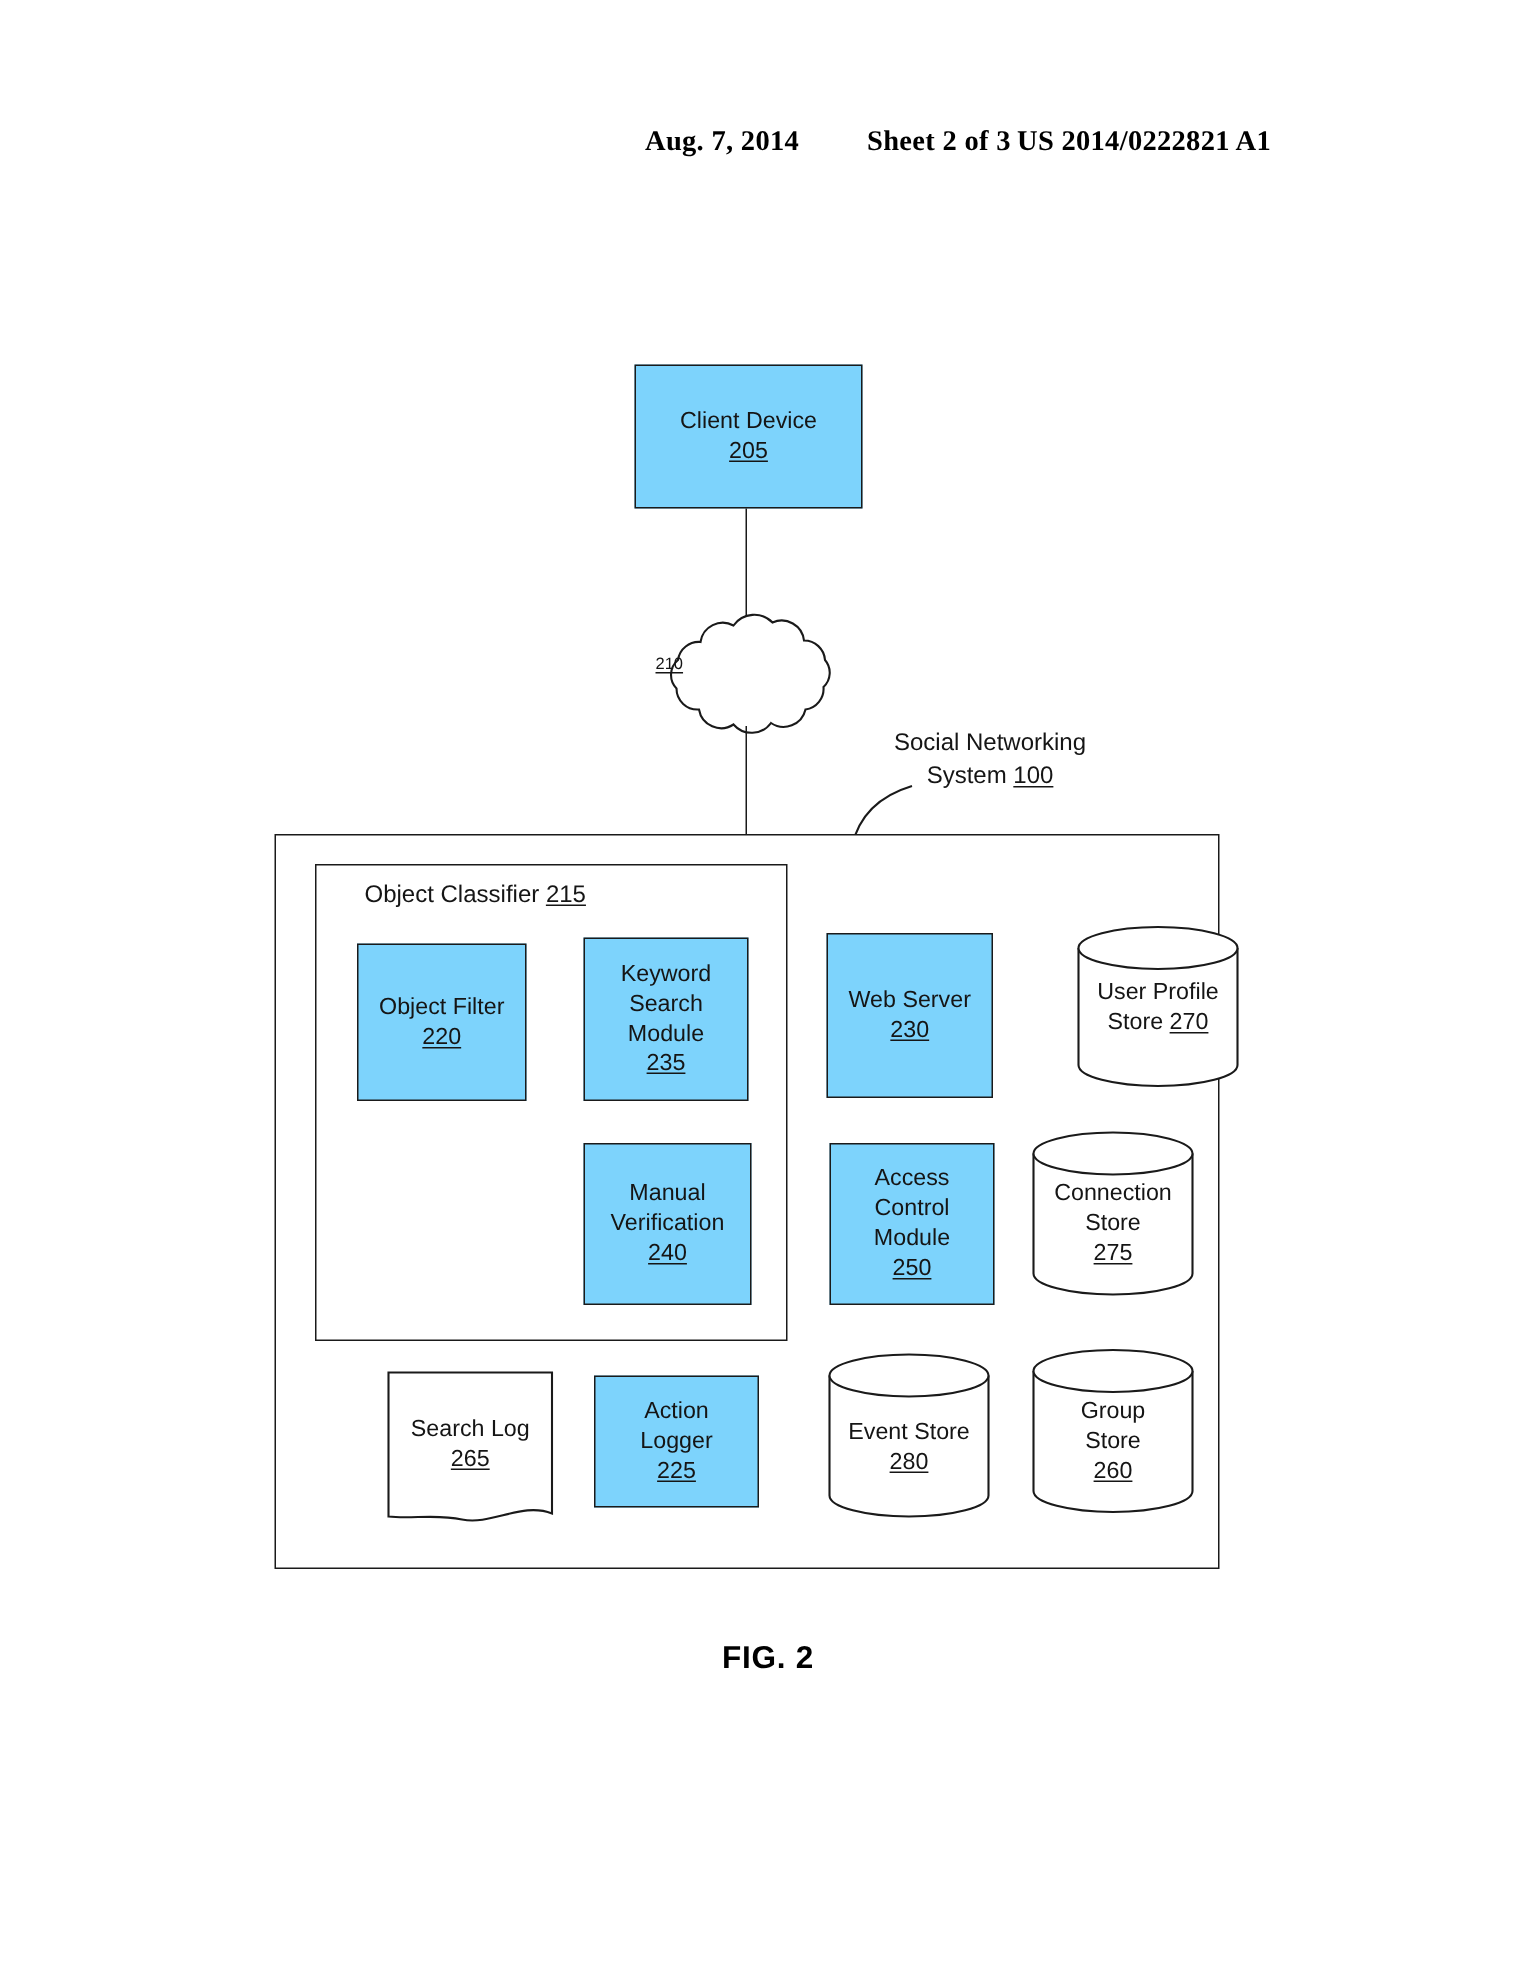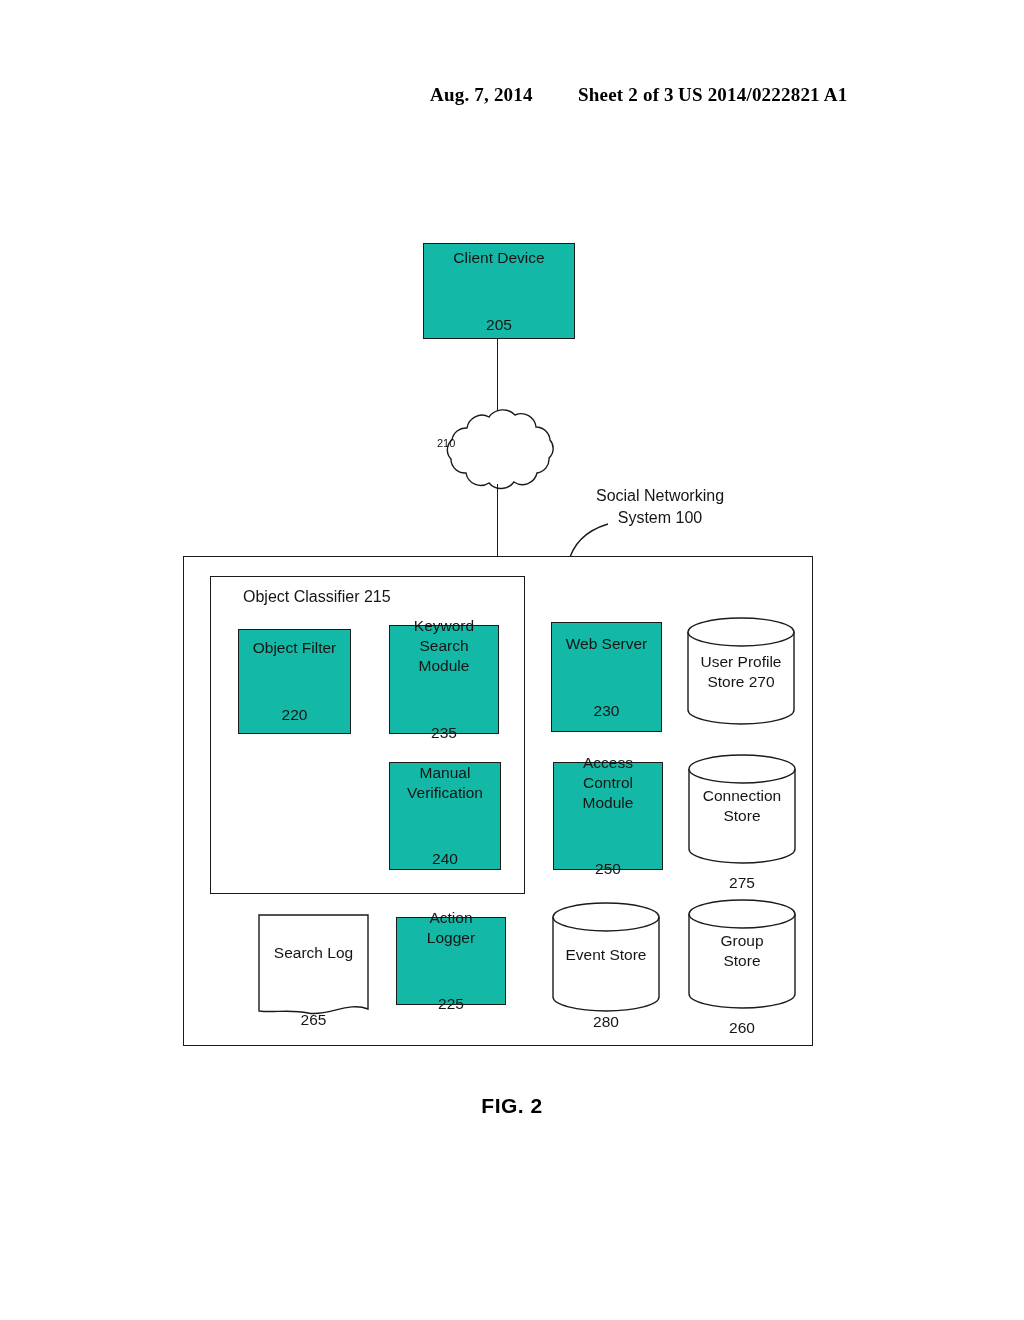--- a/index.html
+++ b/index.html
@@ -44,32 +44,32 @@
     font-weight: bold;
     font-size: 21px;
     letter-spacing: 0.5px;
   }
 
   
   .node {
     position: absolute;
     box-sizing: border-box;
     border: 1.4px solid #1a1a1a;
-    background: #14b8a6;
+    background: #7dd3fc;
     display: flex;
     flex-direction: column;
     align-items: center;
     justify-content: center;
     text-align: center;
     font-size: 15.5px;
     line-height: 1.28;
     color: #151515;
   }
   .node .ln { display: block; white-space: nowrap; }
-  .ref { text-underline-offset: 2px; margin-top: 47px; }
+  .ref { text-decoration: underline; text-underline-offset: 2px; }
 
   
   .sys-box {
     position: absolute;
     left: 183px;
     top: 556px;
     width: 630px;
     height: 490px;
     box-sizing: border-box;
     border: 1.4px solid #1a1a1a;
@@ -244,21 +244,21 @@
   <span class="ln ref">230</span>
 </div>
 
 <div class="node" style="left:553px; top:762px; width:110px; height:108px;">
   <span class="ln">Access</span>
   <span class="ln">Control</span>
   <span class="ln">Module</span>
   <span class="ln ref">250</span>
 </div>
 
-<div class="cyl" style="left:686px; top:618px; width:110px; height:106px;">
+<div class="cyl" style="left:717px; top:618px; width:110px; height:106px;">
   <svg width="110" height="106" viewBox="0 0 110 106" aria-hidden="true">
     <path d="M 2 14 L 2 92 A 53 14 0 0 0 108 92 L 108 14" fill="#ffffff" stroke="#1a1a1a" stroke-width="1.4"></path>
     <ellipse cx="55" cy="14" rx="53" ry="14" fill="#ffffff" stroke="#1a1a1a" stroke-width="1.4"></ellipse>
   </svg>
   <div class="cyl-label" style="top:34px;">
     <div>User Profile</div>
     <div><span>Store </span><span class="ref">270</span></div>
   </div>
 </div>
 

